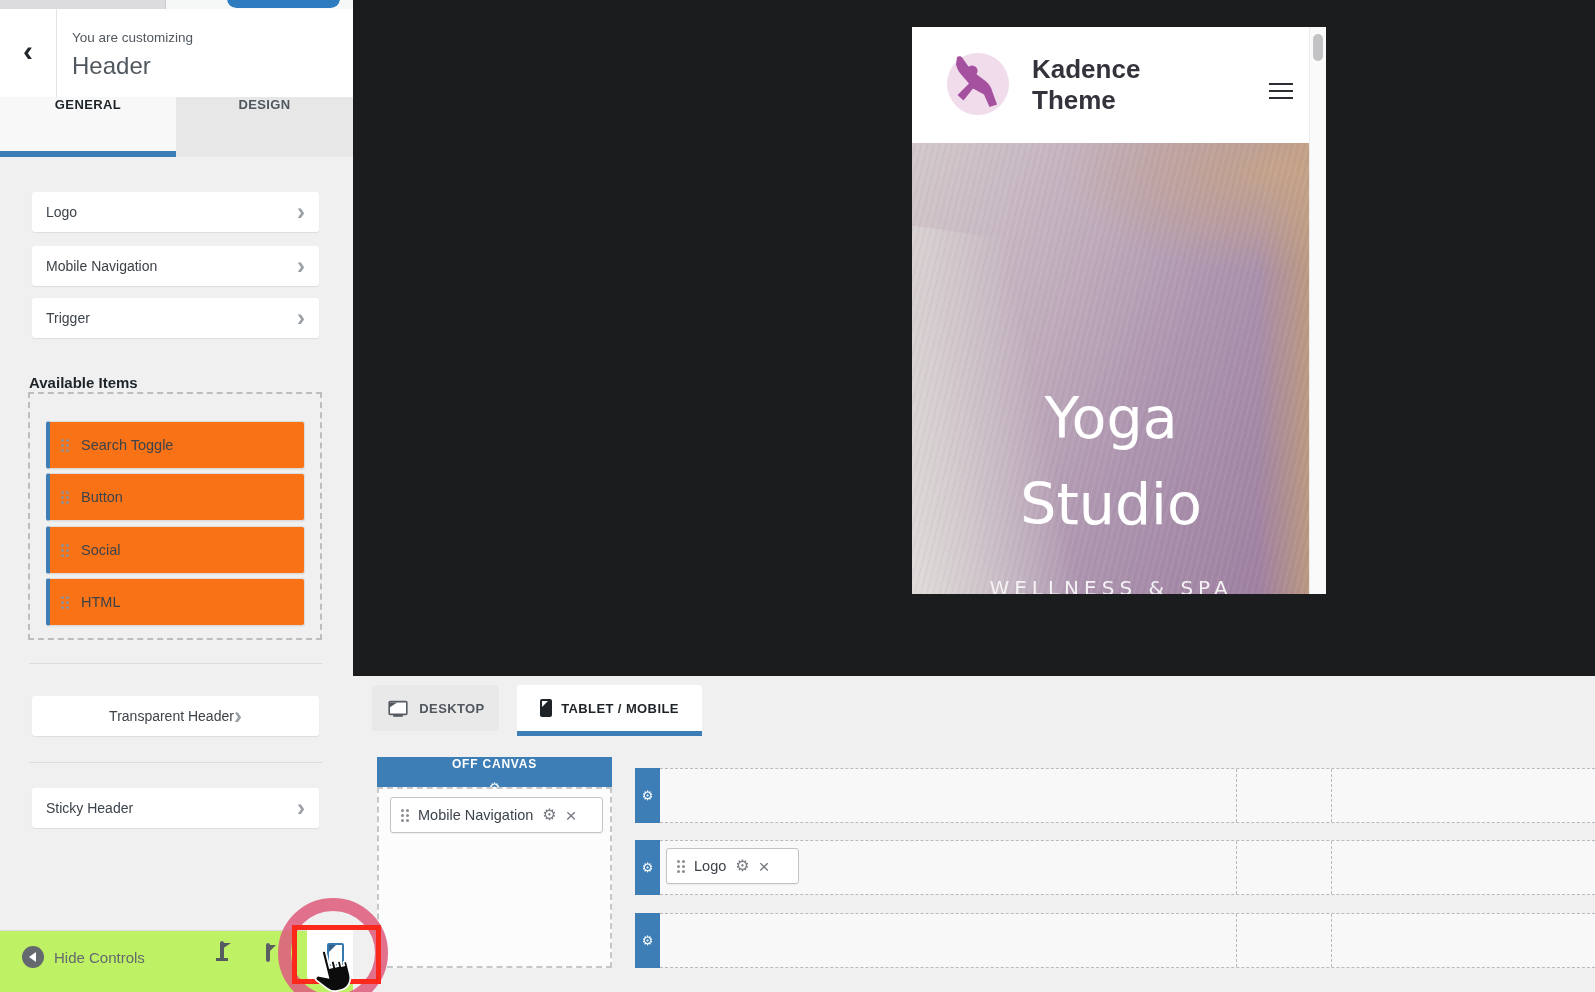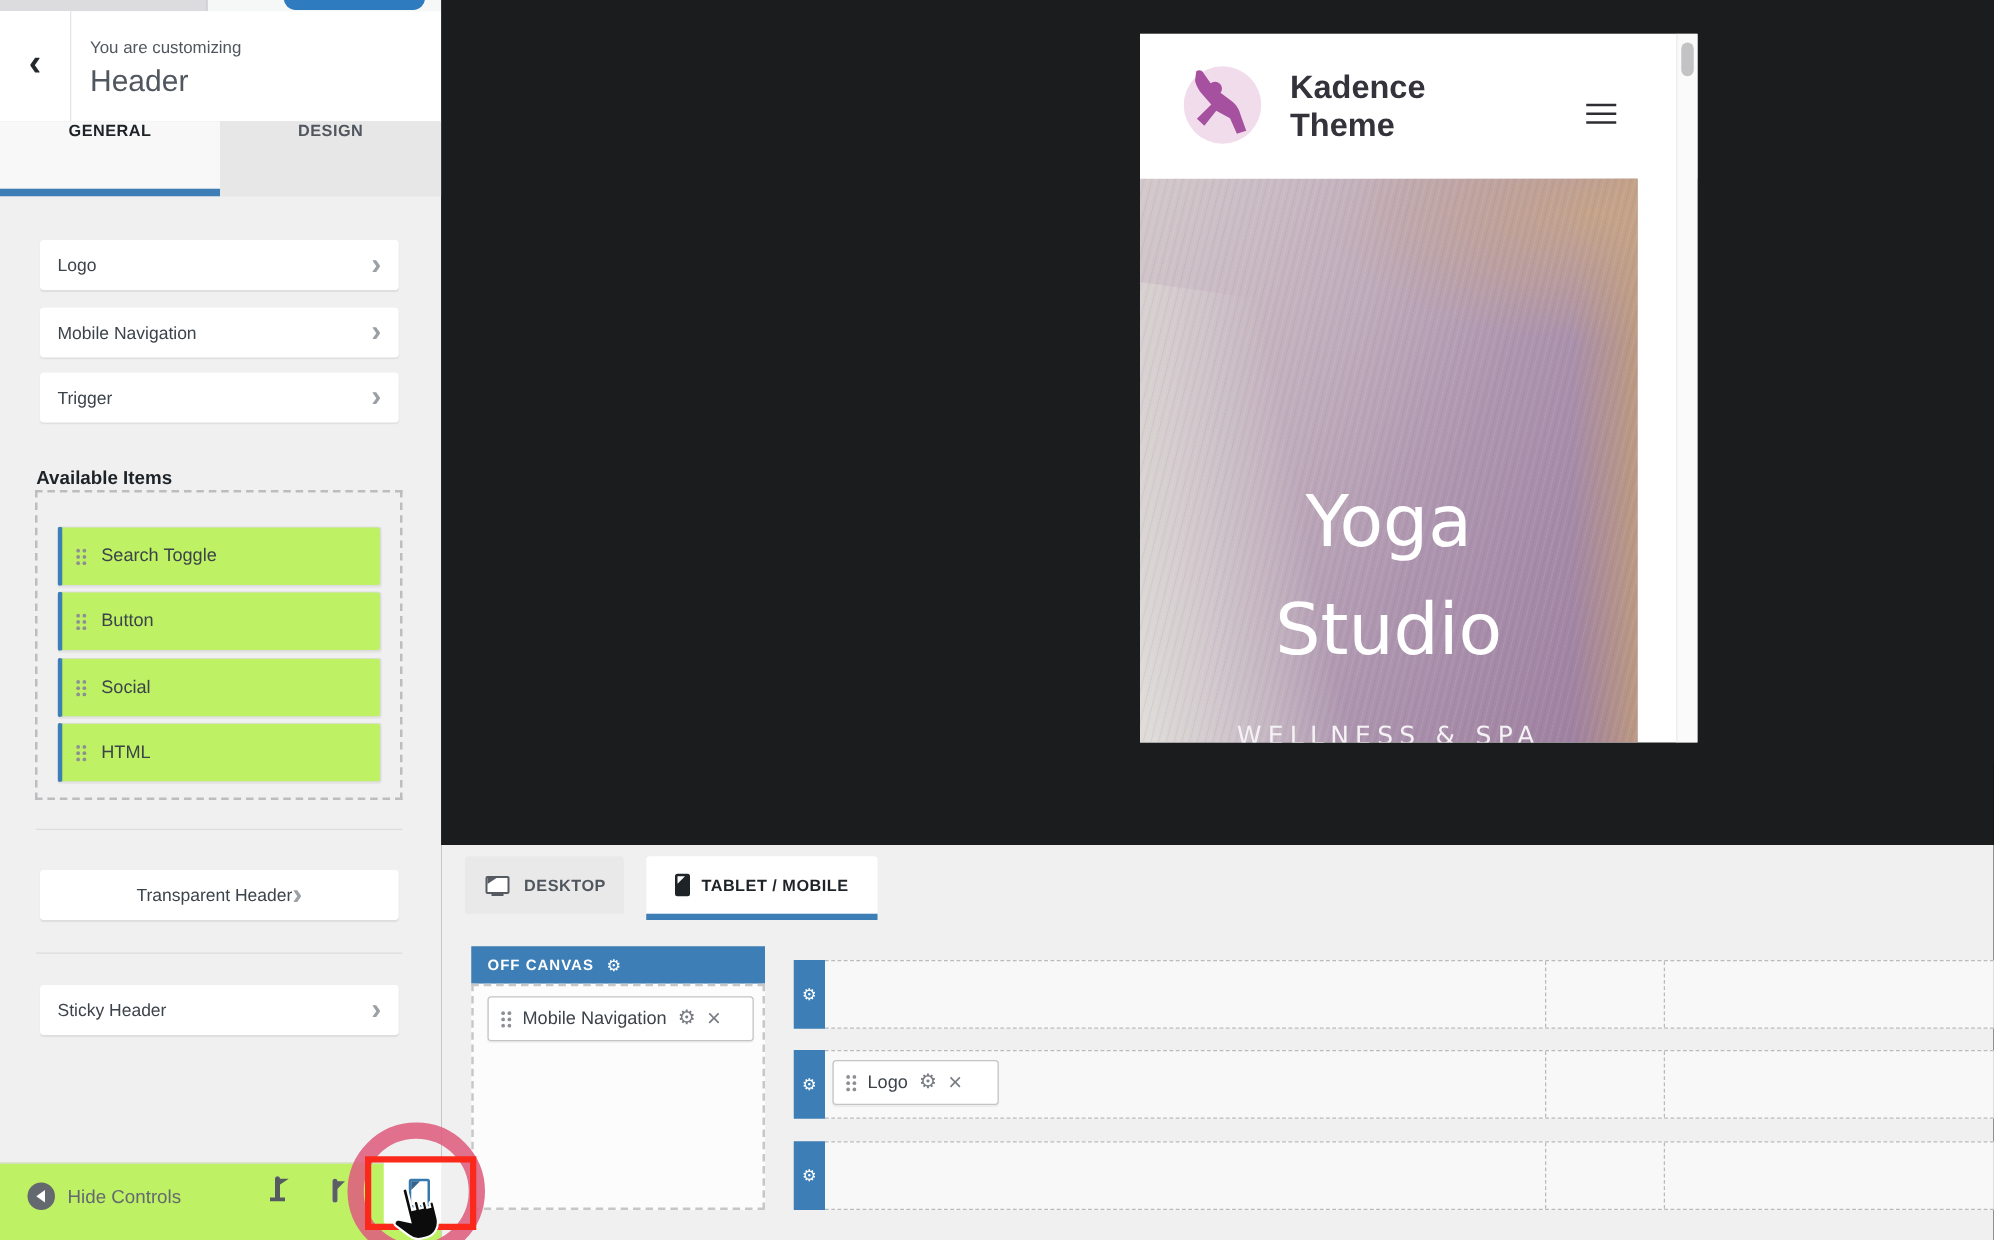--- a/index.html
+++ b/index.html
@@ -25,21 +25,21 @@
   .tab-design{left:176px;width:177px;height:60px;color:#50575e;background:#e7e7e8;}
   .tab-underline{position:absolute;left:0;top:54px;width:176px;height:6px;background:#3c7eb5;}
   .scard{position:absolute;left:32px;width:287px;height:40px;background:#fff;border-radius:3px;
       box-shadow:0 1px 1px rgba(0,0,0,.08);display:flex;align-items:center;justify-content:space-between;
       padding:0 14px;box-sizing:border-box;cursor:pointer;}
   .scard .lbl{font-size:14px;color:#3c434a;}
   .chev{color:#9aa0a6;font-size:24px;line-height:0;font-weight:bold;}
   .avail-title{position:absolute;left:29px;top:358px;font-size:15px;font-weight:bold;color:#1d2327;margin-top:16px;}
   .dashed-box{position:absolute;left:28px;top:392px;width:294px;height:248px;box-sizing:border-box;
       border:2px dashed #bcbdbf;}
-  .avitem{position:absolute;left:46px;width:259px;height:48px;background:#bef264;box-sizing:border-box;
+  .avitem{position:absolute;left:46px;width:259px;height:48px;background:#f97316;box-sizing:border-box;
       border:1px solid #dcdcde;border-left:4px solid #3c7eb5;border-radius:3px;
       display:flex;align-items:center;gap:12px;padding:0 11px;cursor:grab;box-shadow:0 1px 1px rgba(0,0,0,.05);}
   .avitem .lbl{font-size:14.5px;color:#3c434a;}
   .dots{position:relative;width:8px;height:13px;flex:0 0 auto;}
   .dots::before{content:"";position:absolute;left:0;top:0;width:3px;height:3px;border-radius:50%;background:#8c8f94;
       box-shadow:0 5px 0 #8c8f94,0 10px 0 #8c8f94,5px 0 0 #8c8f94,5px 5px 0 #8c8f94,5px 10px 0 #8c8f94;}
   .sep{position:absolute;left:29px;width:293px;height:1px;background:#dcdcde;}
   
   .side-footer{position:absolute;left:0;top:930px;width:353px;height:62px;background:#bef264;border-top:1px solid #dcdcde;}
   .hc-circle{position:absolute;left:22px;top:15px;width:22px;height:22px;border-radius:50%;background:#646970;
@@ -51,21 +51,21 @@
   .mon::before{content:"";position:absolute;left:0;top:0;width:0;height:0;border-top:6px solid #565b61;border-right:9px solid transparent;}
   .mon::after{content:"";position:absolute;left:50%;transform:translateX(-50%);top:15px;width:12px;height:3px;background:#565b61;}
   .tab-ic{width:16px;height:19px;border:2px solid #5a5f64;border-radius:2px;position:relative;background:#f5eef0;}
   .tab-ic::before{content:"";position:absolute;left:0;top:0;width:0;height:0;border-top:8px solid #5a5f64;border-right:8px solid transparent;}
   .mob-card{position:absolute;left:307px;top:-2px;width:56px;height:50px;background:#fff;border-radius:2px;border:none;cursor:pointer;
       display:flex;align-items:center;justify-content:center;}
   .mob-ic{width:13px;height:19px;border:2px solid #3579ae;border-radius:2px;position:relative;background:#fff;}
   .mob-ic::before{content:"";position:absolute;left:0;top:0;width:0;height:0;border-top:7px solid #35618d;border-right:7px solid transparent;}
   
   #preview-bg{position:absolute;left:353px;top:0;width:1242px;height:676px;background:#1b1c1d;}
-  #phone{position:absolute;left:559px;top:27px;width:414px;height:567px;background:#fff;overflow:hidden;padding-left:32px;}
+  #phone{position:absolute;left:559px;top:27px;width:414px;height:567px;background:#fff;overflow:hidden;}
   .ph-header{position:absolute;left:0;top:0;width:100%;height:116px;background:#fff;}
   .brand{position:absolute;left:120px;top:27px;width:175px;font-size:26px;line-height:31px;font-weight:bold;color:#34333b;}
   .burger{position:absolute;left:357px;top:56px;width:24px;cursor:pointer;}
   .burger span{display:block;width:24px;height:2px;background:#2d2d33;margin-bottom:5px;}
   .hero{position:absolute;left:0;top:116px;width:398px;height:451px;overflow:hidden;
       background:
         radial-gradient(ellipse 130% 55% at 92% 6%, rgba(198,164,136,.95) 0%, rgba(198,164,136,0) 42%),
         linear-gradient(to left, rgba(191,156,126,.9) 0%, rgba(191,156,126,0) 13%),
         linear-gradient(115deg,#d3c9cb 0%,#c0adbc 35%,#ad95af 60%,#a387a5 82%,#9c7c9f 100%);}
   .hero::before{content:"";position:absolute;left:-120px;bottom:-60px;width:330px;height:420px;
@@ -83,21 +83,21 @@
   #builder{position:absolute;left:353px;top:676px;width:1242px;height:316px;background:#f0f0f1;}
   .btab{position:absolute;top:9px;height:46px;display:flex;align-items:center;justify-content:center;gap:9px;
       font-size:13px;font-weight:bold;letter-spacing:.4px;cursor:pointer;border-radius:3px 3px 0 0;}
   .btab-desktop{left:19px;width:127px;background:#e9e9ea;color:#50575e;}
   .btab-mobile{left:164px;width:185px;background:#fff;color:#1d2327;}
   .btab-underline{position:absolute;left:164px;top:55px;width:185px;height:5px;background:#3c7eb5;}
   .mon-s{transform:scale(.8);}
   .phb{width:12px;height:18px;background:#1d2327;border-radius:2px;position:relative;}
   .phb::before{content:"";position:absolute;left:2px;top:2px;width:0;height:0;border-top:6px solid #fff;border-right:6px solid transparent;}
   .oc-header{position:absolute;left:24px;top:81px;width:235px;height:30px;background:#3c7eb5;display:flex;
-      align-items:center;gap:10px;padding:0 13px;box-sizing:border-box;cursor:pointer;}
+      align-items:center;gap:10px;padding:0 13px;box-sizing:border-box;cursor:pointer;flex-direction:column;}
   .oc-title{color:#fff;font-size:12px;font-weight:bold;letter-spacing:.8px;}
   .gear-w{color:#fff;font-size:13px;line-height:1;}
   .oc-body{position:absolute;left:24px;top:111px;width:235px;height:181px;background:#fcfcfc;
       border:2px dashed #c6c7c9;box-sizing:border-box;}
   .bchip{position:absolute;background:#fff;border:1px solid #c3c4c7;border-radius:3px;box-sizing:border-box;
       display:flex;align-items:center;gap:9px;padding:0 10px;box-shadow:0 1px 1px rgba(0,0,0,.05);cursor:grab;}
   .bchip .lbl{font-size:14.5px;color:#3c434a;white-space:nowrap;}
   .gear-g{color:#787c82;font-size:16px;line-height:1;cursor:pointer;background:none;border:none;padding:0;}
   .x-g{color:#787c82;font-size:19px;line-height:1;cursor:pointer;background:none;border:none;padding:0;}
   .hrow{position:absolute;left:282px;width:980px;height:55px;display:flex;}

